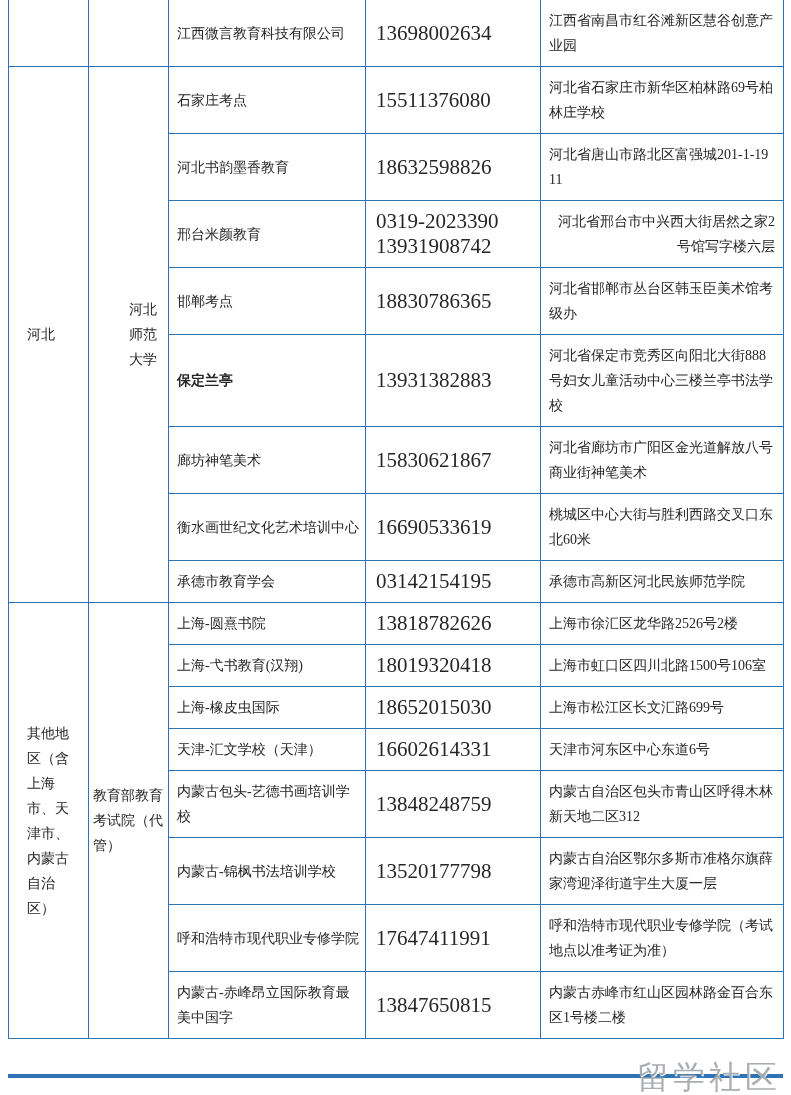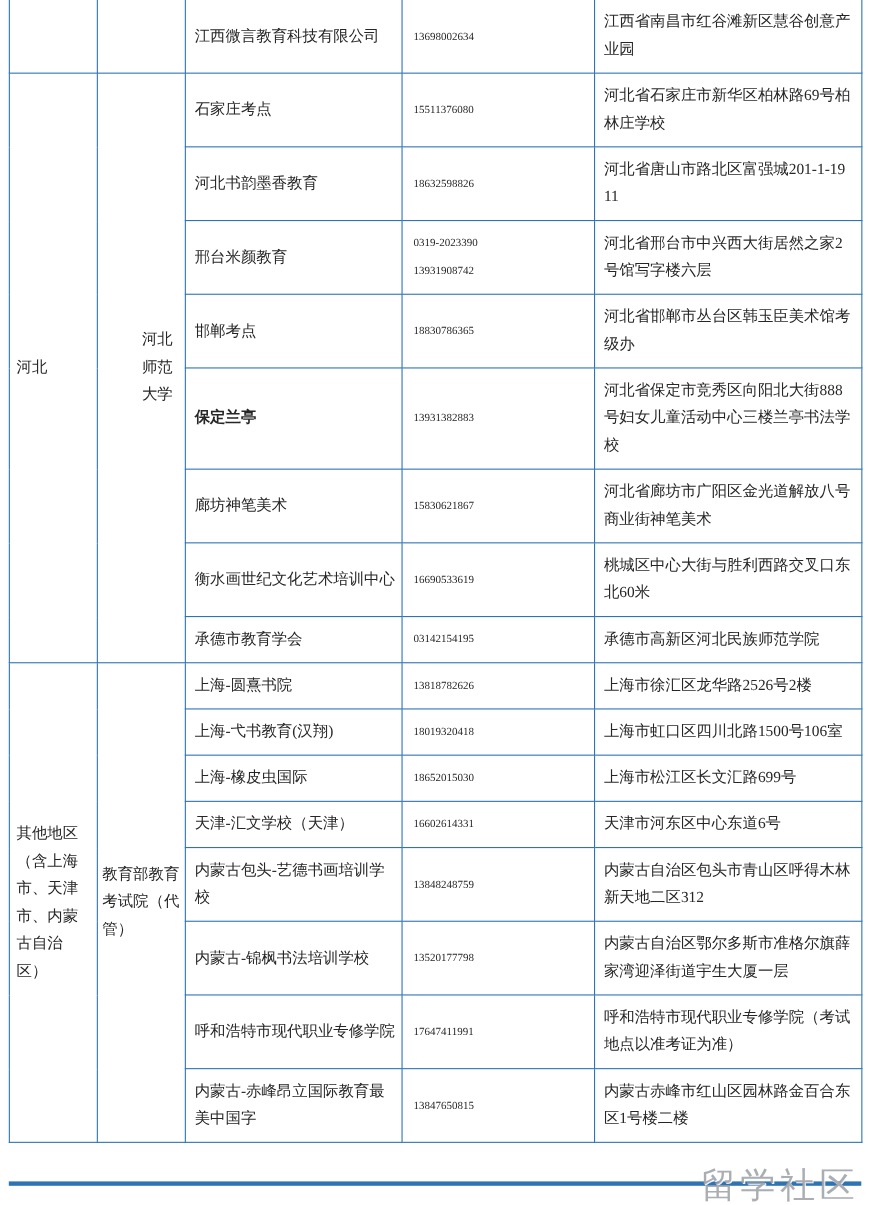--- a/index.html
+++ b/index.html
@@ -25,24 +25,24 @@
   }
   td {
     border: 1px solid #2e74b5;
     vertical-align: middle;
     padding: 8px 10px;
     font-size: 14px;
     line-height: 25px;
     word-break: break-all;
     background: transparent;
   }
-  td.col-region { padding: 8px 6px; }
+  td.col-region { padding: 8px 18px; }
   td.col-org    { padding: 8px 4px; }
   td.col-name   { padding: 8px 4px 8px 8px; }
-  td.col-phone  { font-size: 10px; white-space: pre-line; }
+  td.col-phone  { font-size: 21px; white-space: pre-line; }
   td.col-address{ padding: 8px 8px; }
 
   tr.first-section td { border-top: none; height: 52px; }
 
   .bottom-rule {
     position: absolute;
     left: 8px;
     width: 775px;
     top: 1074px;
     height: 4px;
@@ -100,21 +100,21 @@
         </tr>
         <tr>
           <td class="col-name" style="border-color: rgb(46, 116, 181);">河北书韵墨香教育</td>
           <td class="col-phone" style="border-color: rgb(46, 116, 181);">18632598826</td>
           <td class="col-address" style="border-color: rgb(46, 116, 181);">河北省唐山市路北区富强城201-1-1911</td>
         </tr>
         <tr>
           <td class="col-name" style="border-color: rgb(46, 116, 181);">邢台米颜教育</td>
           <td class="col-phone" style="border-color: rgb(46, 116, 181);">0319-2023390
 13931908742</td>
-          <td class="col-address" style="border-color: rgb(46, 116, 181);">河北省邢台市中兴西大街居然之家2号馆写字楼六层</td>
+          <td class="col-address" style="border-color: rgb(46, 116, 181); text-align: right;">河北省邢台市中兴西大街居然之家2号馆写字楼六层</td>
         </tr>
         <tr>
           <td class="col-name" style="border-color: rgb(46, 116, 181);">邯郸考点</td>
           <td class="col-phone" style="border-color: rgb(46, 116, 181);">18830786365</td>
           <td class="col-address" style="border-color: rgb(46, 116, 181);">河北省邯郸市丛台区韩玉臣美术馆考级办</td>
         </tr>
         <tr>
           <td class="col-name" style="border-color: rgb(46, 116, 181); font-weight: bold;">保定兰亭</td>
           <td class="col-phone" style="border-color: rgb(46, 116, 181);">13931382883</td>
           <td class="col-address" style="border-color: rgb(46, 116, 181);">河北省保定市竞秀区向阳北大街888号妇女儿童活动中心三楼兰亭书法学校</td>

